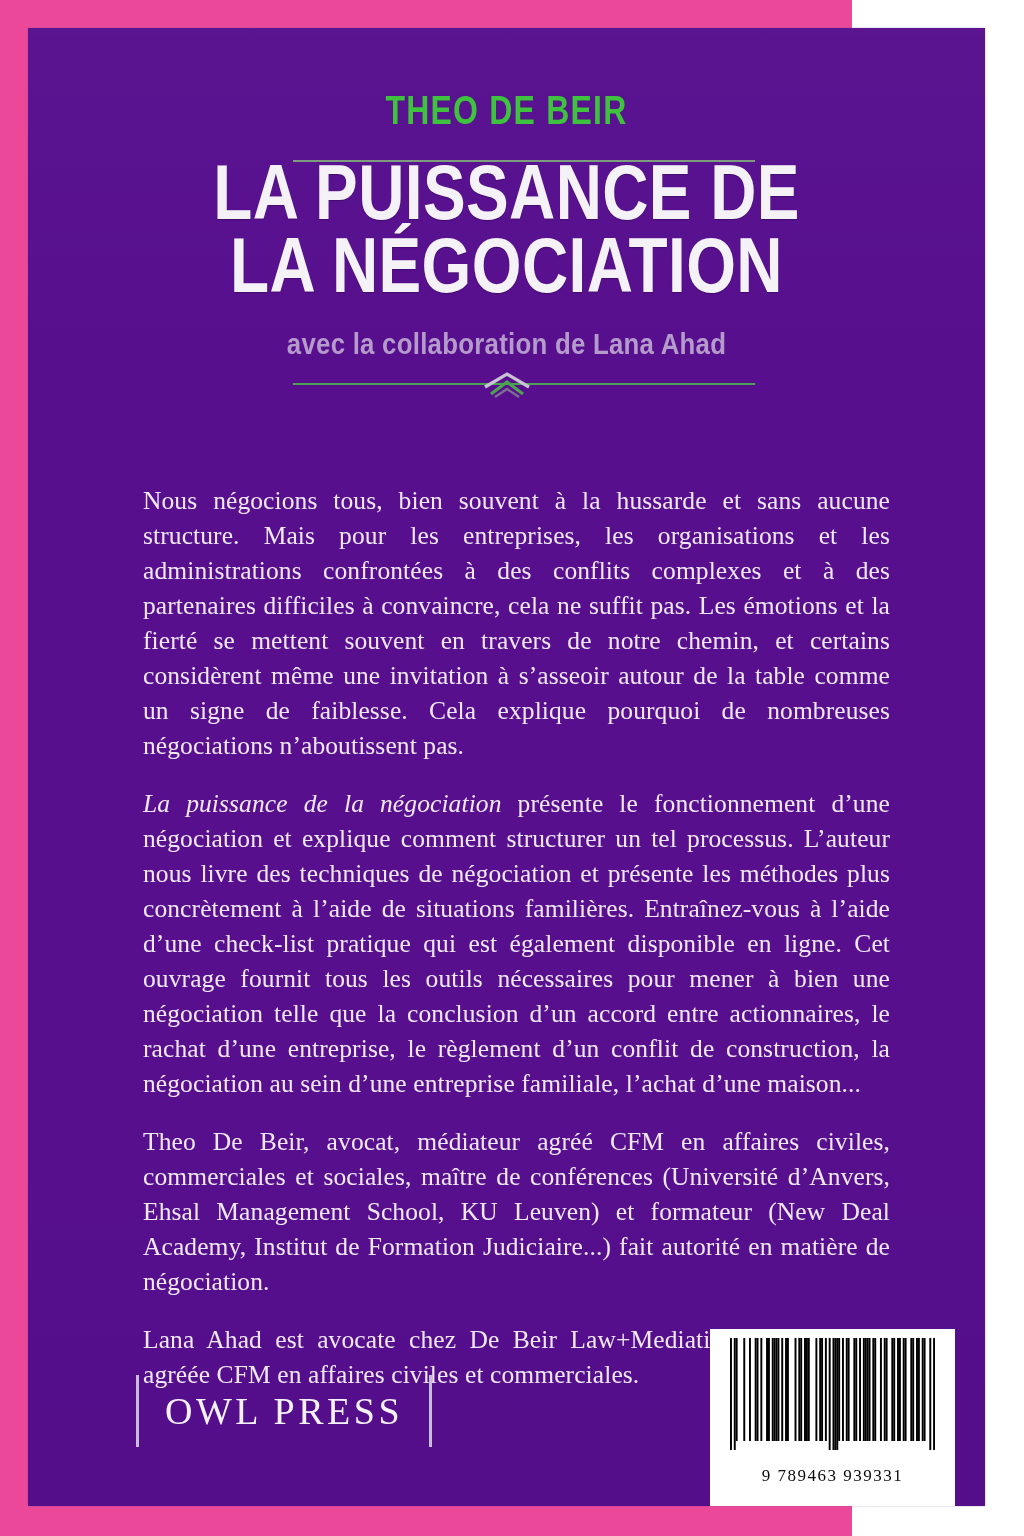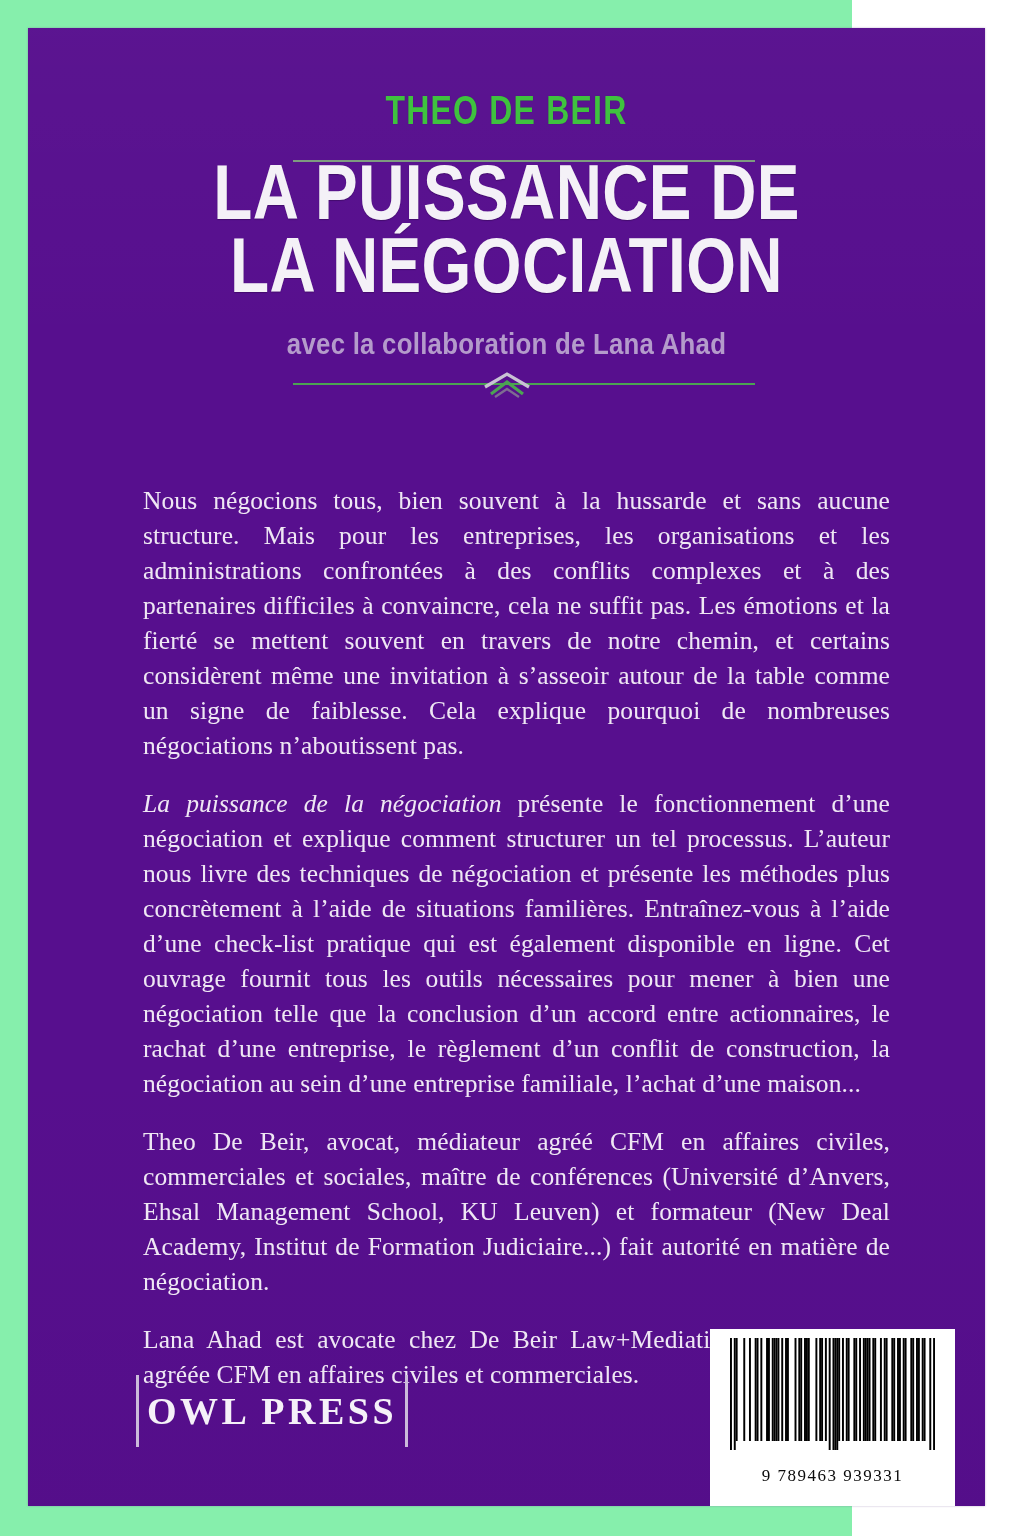--- a/index.html
+++ b/index.html
@@ -12,21 +12,21 @@
     width: 1024px;
     height: 1536px;
     overflow: hidden;
     font-family: "Liberation Serif", serif;
   }
 
   #page {
     position: relative;
     width: 852px;
     height: 1536px;
-    background: #86efac;
+    background: #ec4899;
   }
 
   
   #cover {
     position: absolute;
     left: 28px;
     top: 28px;
     width: 957px;
     height: 1478px;
     background: #570F8E;
@@ -155,25 +155,25 @@
     align-items: center;
     height: 74px;
   }
   .pub-bar {
     width: 3px;
     height: 72px;
     background: #CBBBDA;
   }
   .pub-name {
     font-family: "Liberation Serif", serif;
-    font-weight: 700;
+    font-weight: 400;
     font-size: 38px;
     letter-spacing: 3.5px;
     color: #F5F1F8;
-    padding: 0 8px;
+    padding: 0 26px;
     white-space: nowrap;
   }
 
   
   #barcode-box {
     position: absolute;
     right: 30px;
     bottom: 0px;
     width: 245px;
     height: 177px;

